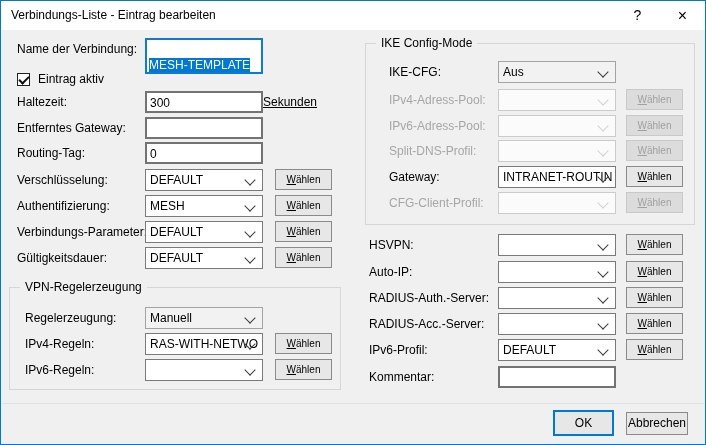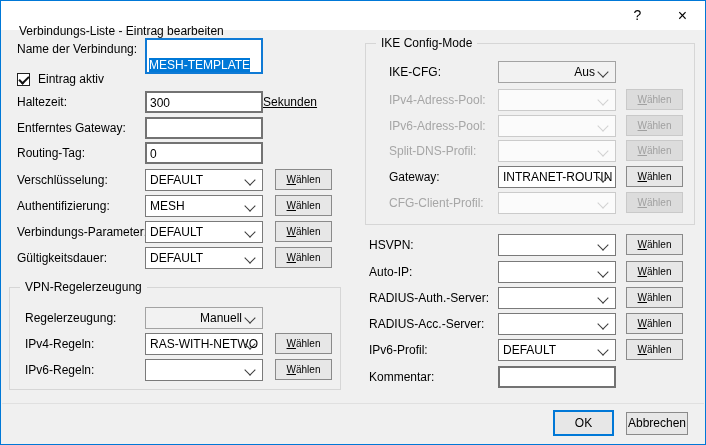--- a/index.html
+++ b/index.html
@@ -4,41 +4,41 @@
 <style>
   html,body{margin:0;padding:0;background:#fff;}
   .dialog{
     position:relative;width:706px;height:445px;box-sizing:border-box;
     background:#f0f0f0;border:1px solid #0078d7;overflow:hidden;
     font-family:"Liberation Sans",sans-serif;font-size:12px;color:#000;
     cursor:default;
   }
   
   .titlebar{position:absolute;top:0;left:0;right:0;height:29px;background:#ffffff;}
-  .title{position:absolute;left:10px;top:16px;line-height:29px;white-space:nowrap;margin-left:8px;}
+  .title{position:absolute;left:10px;top:0;line-height:29px;white-space:nowrap;}
   .tb-btn{position:absolute;top:0;width:45px;height:29px;text-align:center;line-height:29px;font-size:14px;background:transparent;border:none;font-family:inherit;padding:0;}
   .tb-help{right:45px;}
   .tb-close{right:0;font-size:16px;}
   
   .group{position:absolute;border:1px solid #d6d6d6;}
   .group-title{position:absolute;top:-8px;left:10px;background:#f0f0f0;padding:0 5px;line-height:15px;white-space:nowrap;}
   
   .row{position:absolute;left:0;width:706px;height:22px;}
   .lbl{position:absolute;left:16px;line-height:22px;white-space:nowrap;}
   .lbl.g{left:24px;}
   .lbl.rg{left:380px;margin-left:8px;}
   .lbl.r{left:368px;}
   .lbl.dis{color:#a6a6a6;}
   .suffix{position:absolute;left:262px;line-height:22px;text-decoration:underline;}
   .ctl{position:absolute;box-sizing:border-box;height:22px;top:0;}
   .input{left:144px;width:118px;background:#fff;border:2px solid #737373;padding:0 3px;line-height:20px;overflow:hidden;white-space:nowrap;}
   .input.focused{border:2px solid #0f7ad5;line-height:18px;padding:16px 2px;}
   .sel-text{background:#0078d7;color:#fff;}
   .combo{left:144px;width:118px;background:#fff;border:1px solid #7a7a7a;padding:0 20px 0 4px;line-height:20px;overflow:hidden;white-space:nowrap;}
-  .combo.gray{background:#f2f2f2;border-color:#a3a3a3;text-align:right;}
+  .combo.gray{background:#f2f2f2;border-color:#a3a3a3;}
   .combo.disabled{background:#fbfbfb;border-color:#cbcbcb;color:#a6a6a6;}
   .r-ctl{left:497px !important;}
   .chev{position:absolute;right:8px;top:6px;width:7px;height:7px;border-right:1px solid #3c3c3c;border-bottom:1px solid #3c3c3c;transform:rotate(45deg);}
   .combo.disabled .chev{border-color:#d2d2d2;}
   .btn-sel{position:absolute;left:274px;top:0;width:57px;height:21px;display:inline-block;
     background:#e7e7e7;border:1px solid #8a8a8a;font-family:inherit;font-size:10px;color:#000;
     text-align:center;padding:0;line-height:19px;}
   .btn-sel::first-letter{text-decoration:underline;}
   .btn-sel.r{left:625px;}
   .btn-sel.disabled{background:#dcdcdc;border-color:#c9c9c9;color:#a0a0a0;}

